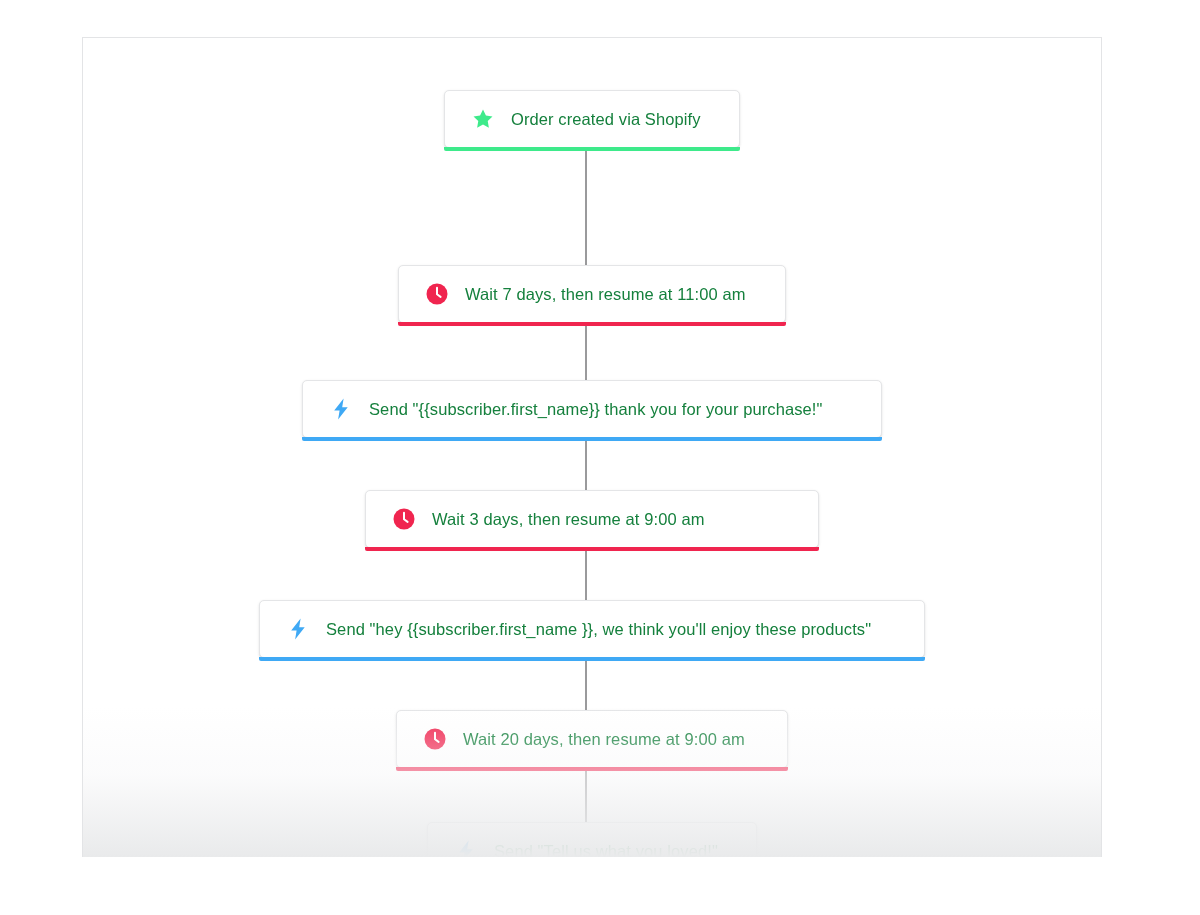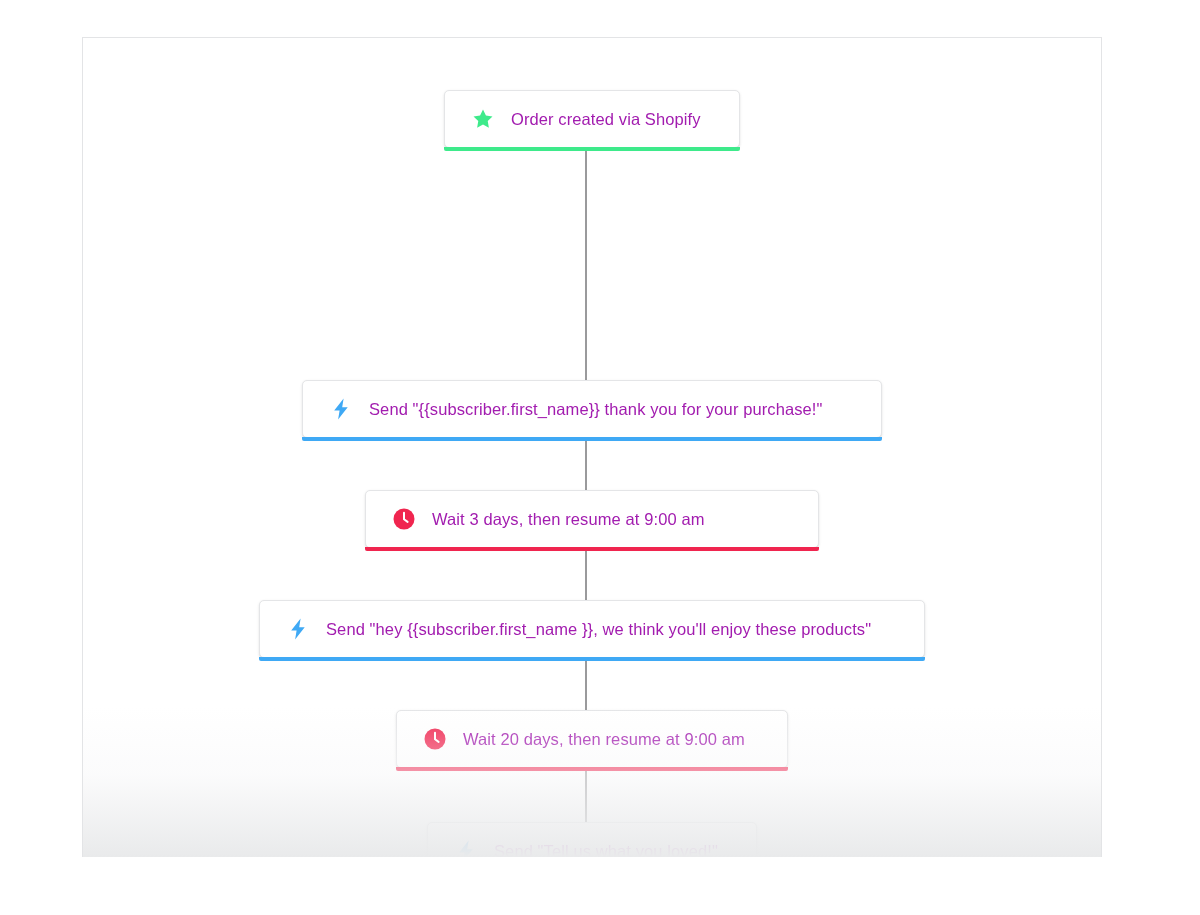--- a/index.html
+++ b/index.html
@@ -96,21 +96,21 @@
     height: 24px;
     display: flex;
     align-items: center;
     justify-content: center;
     margin-right: 16px;
   }
   .node-icon svg { display: block; }
 
   .node-label {
     font-size: 16.5px;
-    color: #a21caf;
+    color: #15803d;
     letter-spacing: 0.1px;
     line-height: 1;
   }
 
   
   .n-0 { top: 52px;  width: 296px; }
   .n-1 { top: 227px; width: 388px; }
   .n-2 { top: 342px; width: 580px; }
   .n-3 { top: 452px; width: 454px; }
   .n-4 { top: 562px; width: 666px; }
@@ -129,20 +129,30 @@
     <div id="node-column">
         <div class="flow-node n-0">
           <div class="node-accent" style="background: rgb(62, 234, 139);"></div>
           <span class="node-icon">
             <svg width="24" height="24" viewBox="0 0 24 24">
               <path d="M12 2.6l2.93 5.94 6.56.95-4.75 4.63 1.12 6.53L12 17.57l-5.86 3.08 1.12-6.53L2.51 9.49l6.56-.95z" fill="#3eea8b"></path>
             </svg>
           </span>
           <span class="node-label">Order created via Shopify</span>
         </div>
+        <div class="flow-node n-1">
+          <div class="node-accent" style="background: rgb(240, 37, 79);"></div>
+          <span class="node-icon">
+            <svg width="24" height="24" viewBox="0 0 24 24">
+              <circle cx="12" cy="12" r="10.5" fill="#f0254f"></circle>
+              <path d="M12 5.8v6.5l3.6 2.6" stroke="#ffffff" stroke-width="2" stroke-linecap="round" stroke-linejoin="round" fill="none"></path>
+            </svg>
+          </span>
+          <span class="node-label">Wait 7 days, then resume at 11:00 am</span>
+        </div>
         <div class="flow-node n-2">
           <div class="node-accent" style="background: rgb(63, 169, 245);"></div>
           <span class="node-icon">
             <svg width="24" height="24" viewBox="0 0 24 24">
               <path d="M14.6 1.5L5.2 13.4h5.4L9.1 22.5l9.6-12.2h-5.5z" fill="#3fa9f5"></path>
             </svg>
           </span>
           <span class="node-label">Send "{{subscriber.first_name}} thank you for your purchase!"</span>
         </div>
         <div class="flow-node n-3">

